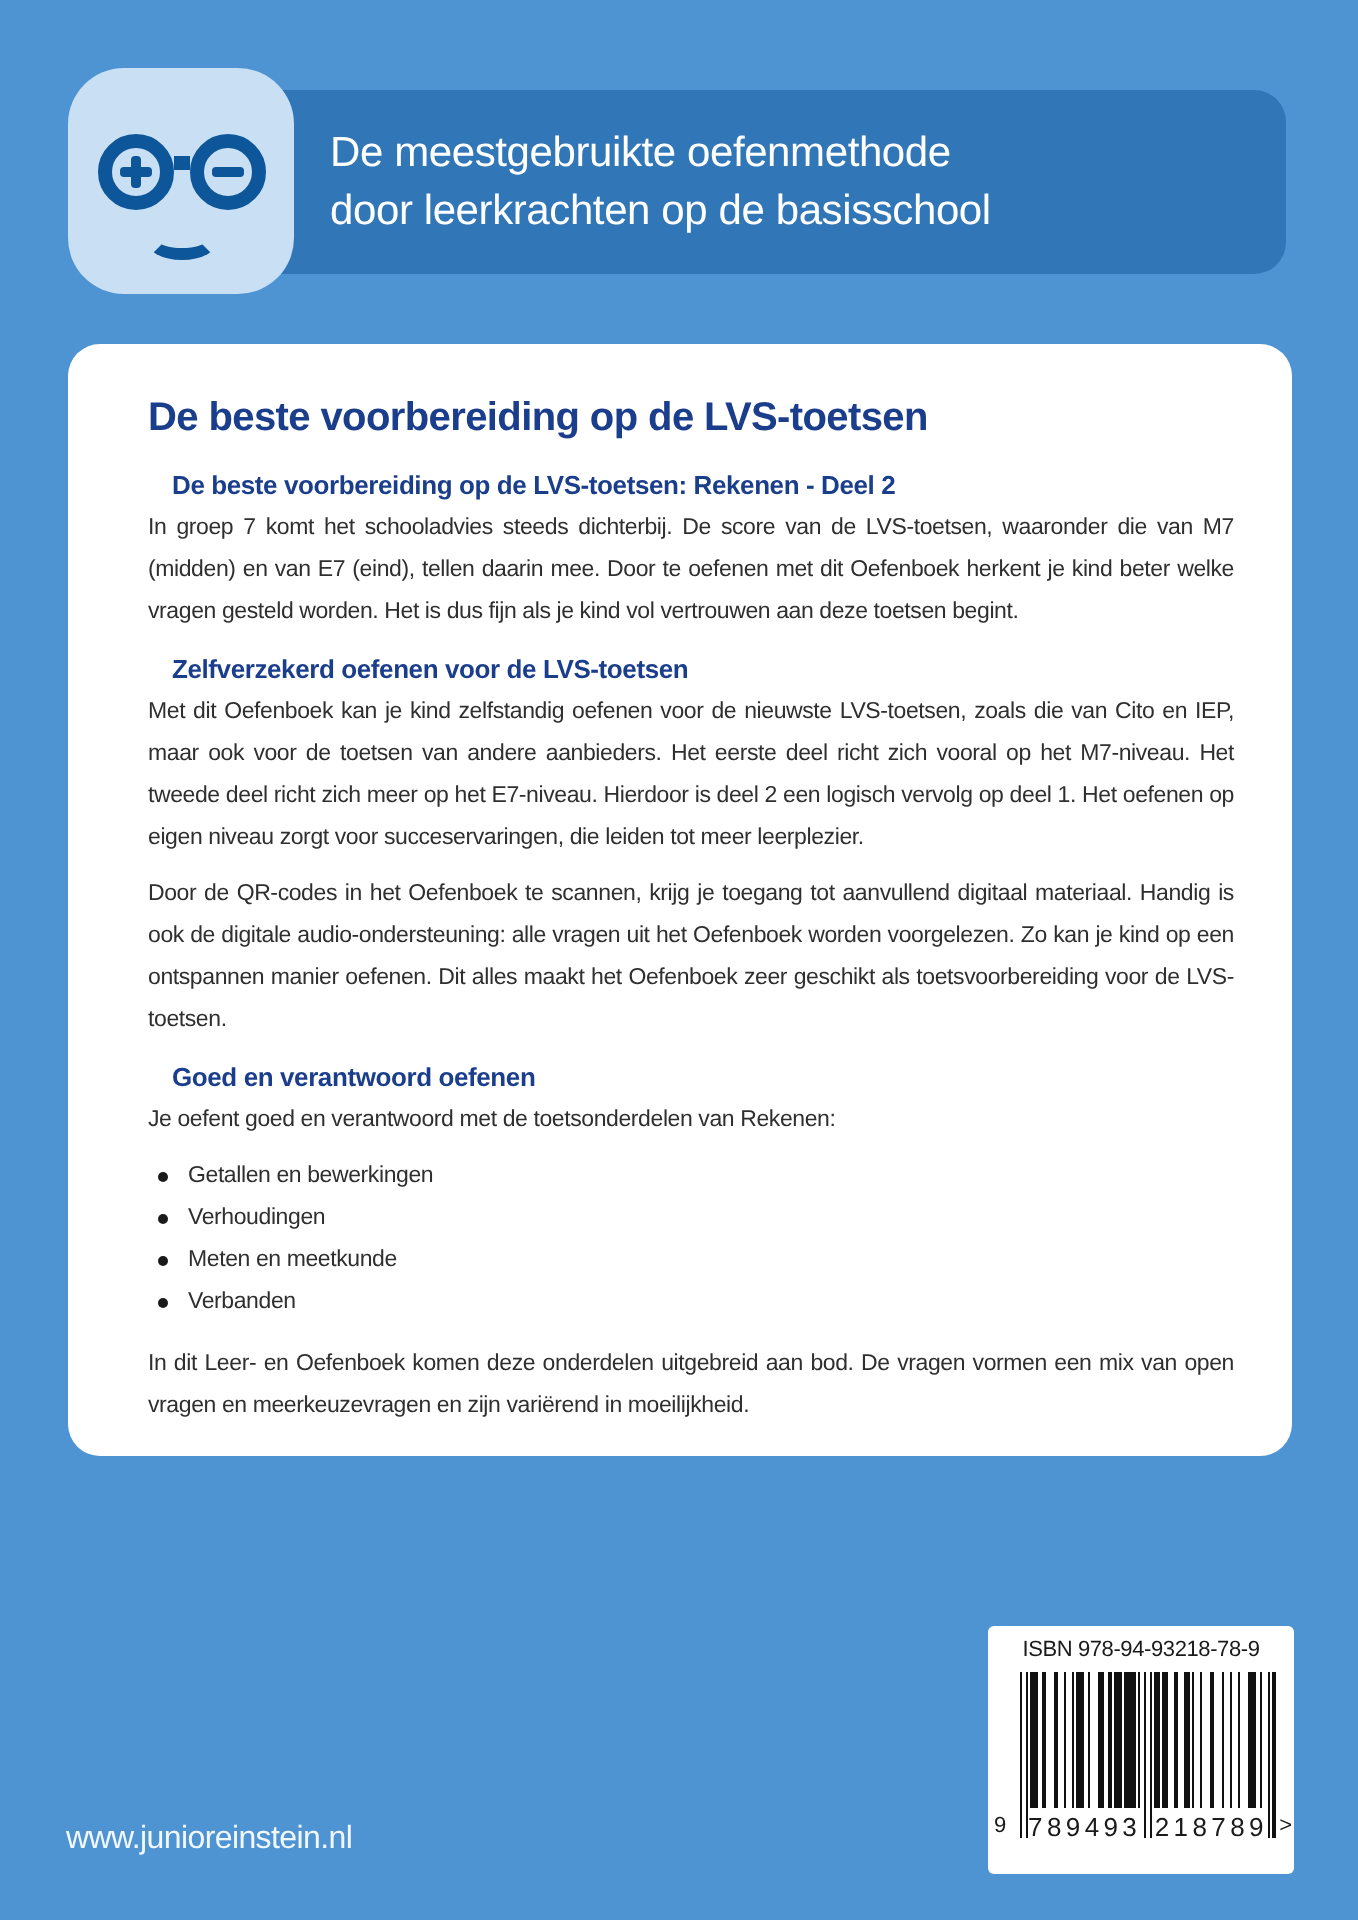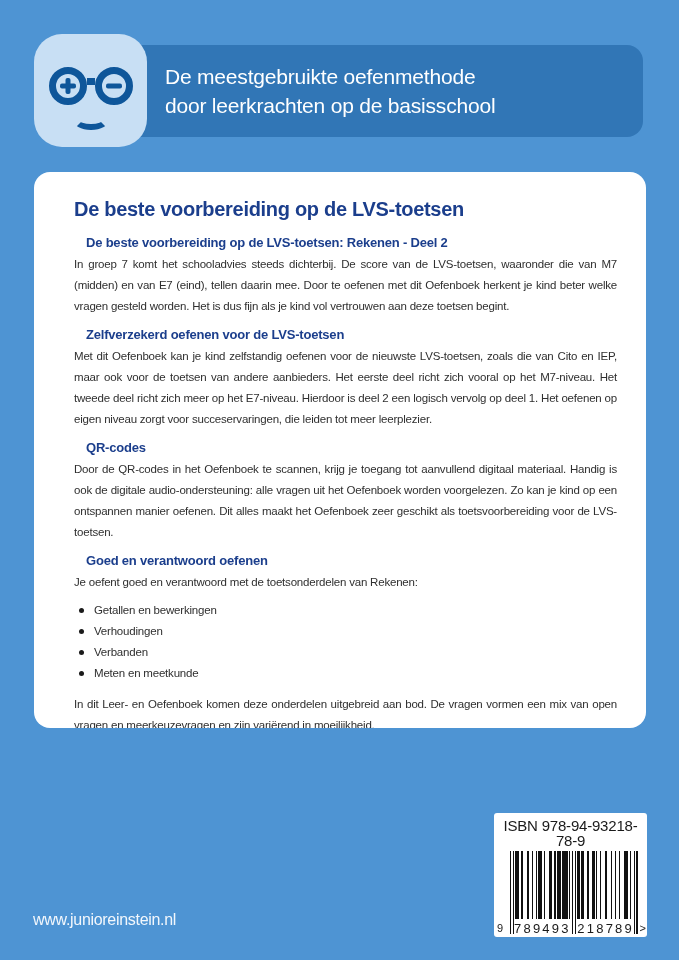--- a/index.html
+++ b/index.html
@@ -147,21 +147,21 @@
   .barcode-box {
     position: absolute;
     left: 494px; top: 813px;
     width: 153px; height: 124px;
     background: #ffffff;
     border-radius: 3px;
     padding-top: 5px;
   }
   .isbn-label {
     text-align: center;
-    font-size: 15px;
+    font-size: 11px;
     letter-spacing: -0.2px;
     color: #1a1a1a;
     line-height: 15px;
   }
   .bars-wrap {
     position: relative;
     margin: 3px 9px 0 16px;
     height: 96px;
     font-size: 0;
   }
@@ -239,43 +239,42 @@
       <h3>De beste voorbereiding op de LVS-toetsen: Rekenen - Deel 2</h3>
       <p>In groep 7 komt het schooladvies steeds dichterbij. De score van de LVS-toetsen, waaronder die van M7 (midden) en van E7 (eind), tellen daarin mee. Door te oefenen met dit Oefenboek herkent je kind beter welke vragen gesteld worden. Het is dus fijn als je kind vol vertrouwen aan deze toetsen begint.</p>
     </div>
 
     <div class="section">
       <h3>Zelfverzekerd oefenen voor de LVS-toetsen</h3>
       <p>Met dit Oefenboek kan je kind zelfstandig oefenen voor de nieuwste LVS-toetsen, zoals die van Cito en IEP, maar ook voor de toetsen van andere aanbieders. Het eerste deel richt zich vooral op het M7-niveau. Het tweede deel richt zich meer op het E7-niveau. Hierdoor is deel 2 een logisch vervolg op deel 1. Het oefenen op eigen niveau zorgt voor succeservaringen, die leiden tot meer leerplezier.</p>
     </div>
 
     <div class="section">
-      <h3>QR-codes</h3>
       <p>Door de QR-codes in het Oefenboek te scannen, krijg je toegang tot aanvullend digitaal materiaal. Handig is ook de digitale audio-ondersteuning: alle vragen uit het Oefenboek worden voorgelezen. Zo kan je kind op een ontspannen manier oefenen. Dit alles maakt het Oefenboek zeer geschikt als toetsvoorbereiding voor de LVS-toetsen.</p>
     </div>
 
     <div class="section">
       <h3>Goed en verantwoord oefenen</h3>
       <p>Je oefent goed en verantwoord met de toetsonderdelen van Rekenen:</p>
       <ul class="topics">
         <li>
             <span class="bullet-dot"></span>
             <span>Getallen en bewerkingen</span>
           </li>
         <li>
             <span class="bullet-dot"></span>
             <span>Verhoudingen</span>
           </li>
         <li>
             <span class="bullet-dot"></span>
-            <span>Verbanden</span>
+            <span>Meten en meetkunde</span>
           </li>
         <li>
             <span class="bullet-dot"></span>
-            <span>Meten en meetkunde</span>
+            <span>Verbanden</span>
           </li>
       </ul>
       <p class="after-para">In dit Leer- en Oefenboek komen deze onderdelen uitgebreid aan bod. De vragen vormen een mix van open vragen en meerkeuzevragen en zijn variërend in moeilijkheid.</p>
     </div>
   </div>
 
   <div class="barcode-box">
     <div class="isbn-label">ISBN 978-94-93218-78-9</div>
     <div class="bars-wrap">
       <div class="bars" id="bc-bars">

